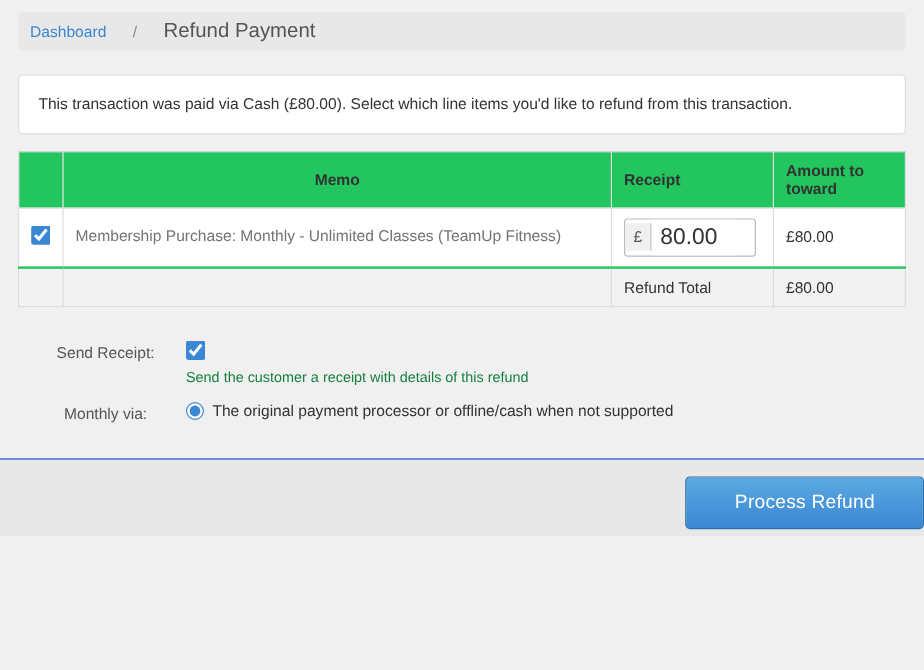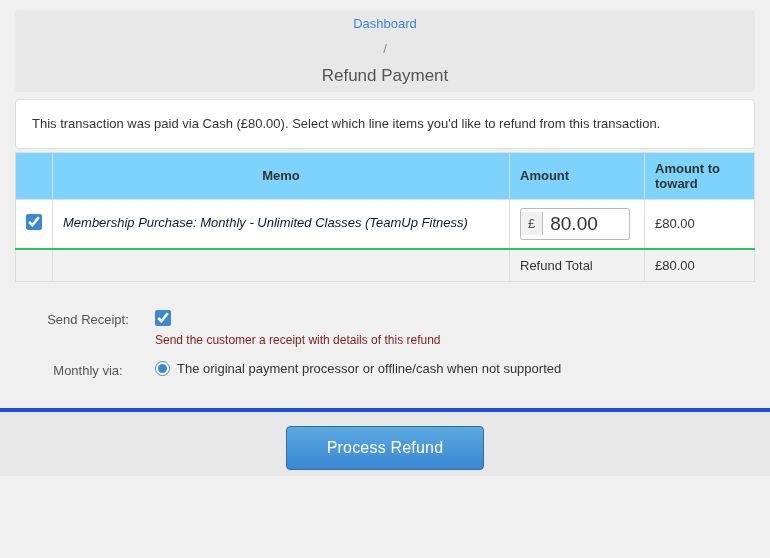--- a/index.html
+++ b/index.html
@@ -12,26 +12,25 @@
       min-height: 558px;
     }
     .page-wrapper {
       background: #f0f0f0;
       padding: 10px 15px 20px 15px;
     }
     
     .breadcrumb {
       display: flex;
       align-items: center;
-      gap: 10px;
+      gap: 22px;
       padding: 6px 10px;
       background: #e8e8e8;
       border-radius: 4px;
-      margin-bottom: 7px;
-      flex-direction: column;
+      margin-bottom: 20px;
     }
     .breadcrumb-link {
       color: #3a87d4;
       text-decoration: none;
       font-size: 13px;
       cursor: pointer;
     }
     .breadcrumb-sep {
       color: #888;
       font-size: 13px;
@@ -39,40 +38,40 @@
     .breadcrumb-current {
       color: #555;
       font-size: 17px;
     }
     
     .info-box {
       background: #fff;
       border: 1px solid #ddd;
       border-radius: 4px;
       padding: 14px 16px;
-      margin-bottom: 3px;
+      margin-bottom: 14px;
       font-size: 13px;
       color: #333;
       line-height: 1.5;
     }
     
     .refund-table {
       width: 100%;
       border-collapse: collapse;
       background: #fff;
       border: 1px solid #ccc;
       margin-bottom: 18px;
     }
     .refund-table th, .refund-table td {
       border: 1px solid #ddd;
       padding: 8px 10px;
       vertical-align: middle;
     }
     .refund-table thead tr {
-      background: #7dd3fc;
+      background: #22c55e;
     }
     .refund-table th {
       font-weight: 600;
       font-size: 13px;
       color: #333;
     }
     .col-check { width: 36px; text-align: center; }
     .col-memo { }
     .col-amount { width: 135px; text-align: left; }
     .col-refund-amt { width: 110px; text-align: left; }
@@ -129,21 +128,21 @@
       padding-top: 2px;
       font-size: 13px;
       color: #555;
       flex-shrink: 0;
     }
     .form-content {
       flex: 1;
     }
     .receipt-hint {
       font-size: 12px;
-      color: #7f1d1d;
+      color: #15803d;
       margin-top: 4px;
     }
     .radio-group {
       display: flex;
       flex-direction: row;
       gap: 8px;
     }
     .radio-label {
       display: flex;
       align-items: center;
@@ -153,63 +152,62 @@
       cursor: pointer;
     }
     .radio-label input[type="radio"] {
       accent-color: #3a87d4;
       width: 15px;
       height: 15px;
     }
     
     .button-area {
       display: flex;
-      justify-content: center;
+      justify-content: flex-end;
       padding: 14px 0 6px 0;
       background: #e8e8e8;
-      border-top: 4px solid #1d4ed8;
+      border-top: 1px solid #1d4ed8;
       margin: 0 -15px -20px -15px;
     }
     .process-refund-btn {
       background: linear-gradient(to bottom, #5ba9e0, #3a87d4);
       color: #fff;
       border: 1px solid #2d6fa8;
       border-radius: 4px;
       padding: 12px 40px;
       font-size: 16px;
       font-weight: 500;
       cursor: pointer;
       letter-spacing: 0.2px;
     }
     .memo-text {
       font-size: 13px;
-      color: #0f172a;
+      color: #737373;
       line-height: 1.4;
-      font-style: italic;
     }
   </style>
 </head>
 <body>
 
 <div class="page-wrapper">
 
   <div class="breadcrumb">
     <a class="breadcrumb-link">Dashboard</a>
     <span class="breadcrumb-sep">/</span>
     <span class="breadcrumb-current">Refund Payment</span>
   </div>
 
   <div class="info-box">This transaction was paid via Cash (£80.00). Select which line items you'd like to refund from this transaction.</div>
 
   <table class="refund-table">
     <thead>
       <tr>
         <th class="col-check"></th>
         <th class="col-memo">Memo</th>
-        <th class="col-amount">Amount</th>
+        <th class="col-amount">Receipt</th>
         <th class="col-refund-amt">Amount to toward</th>
       </tr>
     </thead>
     <tbody>
       <tr>
         <td class="col-check">
           <input type="checkbox" class="custom-checkbox" checked="" style="">
         </td>
         <td class="col-memo">
           <span class="memo-text">Membership Purchase: Monthly - Unlimited Classes (TeamUp Fitness)</span>

